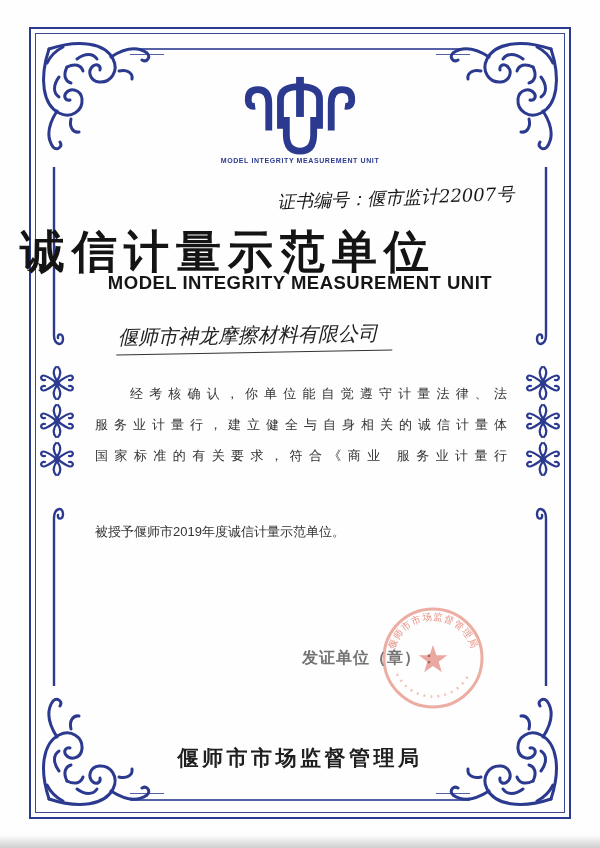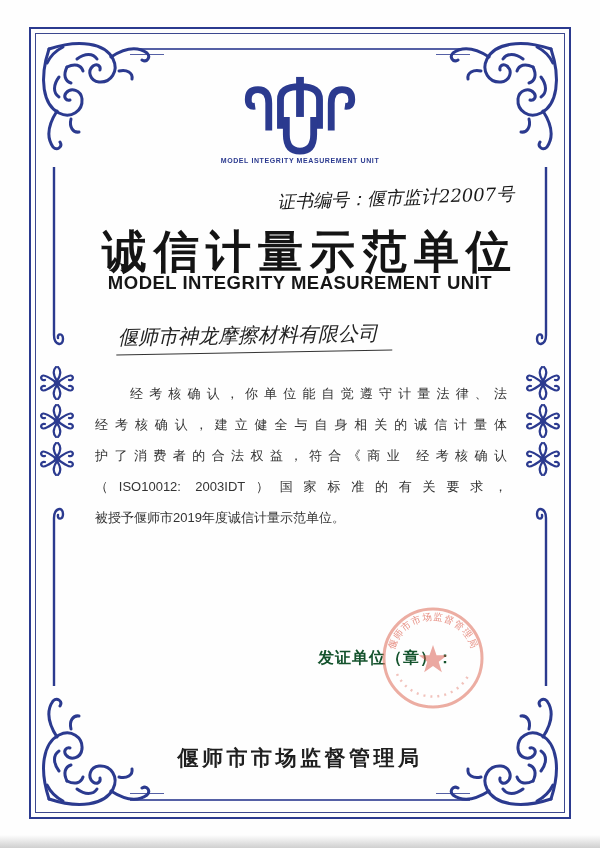--- a/index.html
+++ b/index.html
@@ -17,39 +17,39 @@
   .ornament{position:absolute;}
   .flip-x{transform:scaleX(-1);}
   .flip-y{transform:scaleY(-1);}
   .flip-xy{transform:scale(-1,-1);}
   
   .logo{position:absolute;left:240px;top:74px;}
   .logo-caption{position:absolute;top:157px;left:0;right:0;text-align:center;
                 font-size:7px;font-weight:bold;letter-spacing:.6px;color:#2b3a8f;}
   .cert-no{position:absolute;top:186px;right:86px;font-family:"DejaVu Serif",serif;
            font-style:italic;font-size:18px;color:#1a1a1a;transform:rotate(-2deg);}
-  .title{position:absolute;top:222px;left:0;right:0;text-align:center;
+  .title{position:absolute;top:222px;left:0;right:0;
          font-family:"DejaVu Serif","Liberation Serif",serif;font-weight:bold;
          font-size:45px;letter-spacing:7px;color:#141414;white-space:nowrap;margin-left:20px;}
   .subtitle{position:absolute;top:272px;left:0;right:0;text-align:center;
             font-weight:bold;font-size:18.5px;letter-spacing:.5px;color:#161616;}
   
   .company{position:absolute;top:322px;left:116px;font-family:"DejaVu Serif",serif;
            font-style:italic;font-size:20px;color:#222;transform:rotate(-1deg);}
   .company .hand{display:inline-block;min-width:228px;border-bottom:1.5px solid #333;
                  padding:0 14px 3px 2px;}
   
   .body-text{position:absolute;top:378px;left:95px;width:412px;font-size:13px;
              line-height:31px;color:#333;}
   .body-line{text-align:justify;text-align-last:justify;}
   .body-line.first{text-indent:35px;}
-  .body-line.last{text-align-last:left;}
+  .body-line.last{text-align-last:left;margin-top:45px;}
   
-  .issuer{position:absolute;top:648px;left:318px;font-size:16px;font-weight:600;
-          letter-spacing:1px;color:#14532d;}
+  .issuer{position:absolute;top:648px;left:302px;font-size:16px;font-weight:600;
+          letter-spacing:1px;color:#737373;}
   .seal{position:absolute;left:373px;top:598px;opacity:.92;}
   .footer-org{position:absolute;top:744px;left:0;right:0;text-align:center;
               font-size:21px;font-weight:600;letter-spacing:3.5px;color:#1f1f1f;}
   .scan-shade{position:absolute;left:0;right:0;bottom:0;height:13px;
               background:linear-gradient(to bottom,rgba(200,200,200,0),#cfcfcf);}
 </style>
 </head>
 <body>
 
 <div class="sheet">
@@ -158,23 +158,22 @@
 
   <div class="title">诚信计量示范单位</div>
   <div class="subtitle">MODEL INTEGRITY MEASUREMENT UNIT</div>
 
   <div class="company">
     <span class="hand">偃师市神龙摩擦材料有限公司</span>
   </div>
 
   <div class="body-text">
     <div class="body-line first">经考核确认，你单位能自觉遵守计量法律、法</div>
-    <div class="body-line">经考核确认，建立健全与自身相关的诚信计量体</div>
-    <div class="body-line">护了消费者的合法权益，符合《商业 经考核确认</div>
-    <div class="body-line">（ISO10012: 2003IDT）国家标准的有关要求，</div>
+    <div class="body-line">服务业计量行，建立健全与自身相关的诚信计量体</div>
+    <div class="body-line">国家标准的有关要求，符合《商业 服务业计量行</div>
     <div class="body-line last">被授予偃师市2019年度诚信计量示范单位。</div>
   </div>
 
   <div class="issuer">发证单位（章）：</div>
   <svg class="seal" width="120" height="120" viewBox="0 0 120 120">
     <circle cx="60" cy="60" r="49" fill="none" stroke="rgba(221,106,88,0.6)" stroke-width="3"></circle>
     <path d="M60,47 L63.53,57.15 L74.27,57.36 L65.71,63.85 L68.82,74.13 L60,68 L51.18,74.13 L54.29,63.85 L45.73,57.36 L56.47,57.15 Z" fill="rgba(217,84,70,0.55)"></path>
     <path id="sealTopArc" d="M22.4,48.3 A40,40 0 0 1 97.6,48.3" fill="none"></path>
     <text font-size="9.5" fill="rgba(224,110,95,0.85)" letter-spacing="1">
       <textPath href="#sealTopArc" startOffset="50%" text-anchor="middle">偃师市市场监督管理局</textPath>

